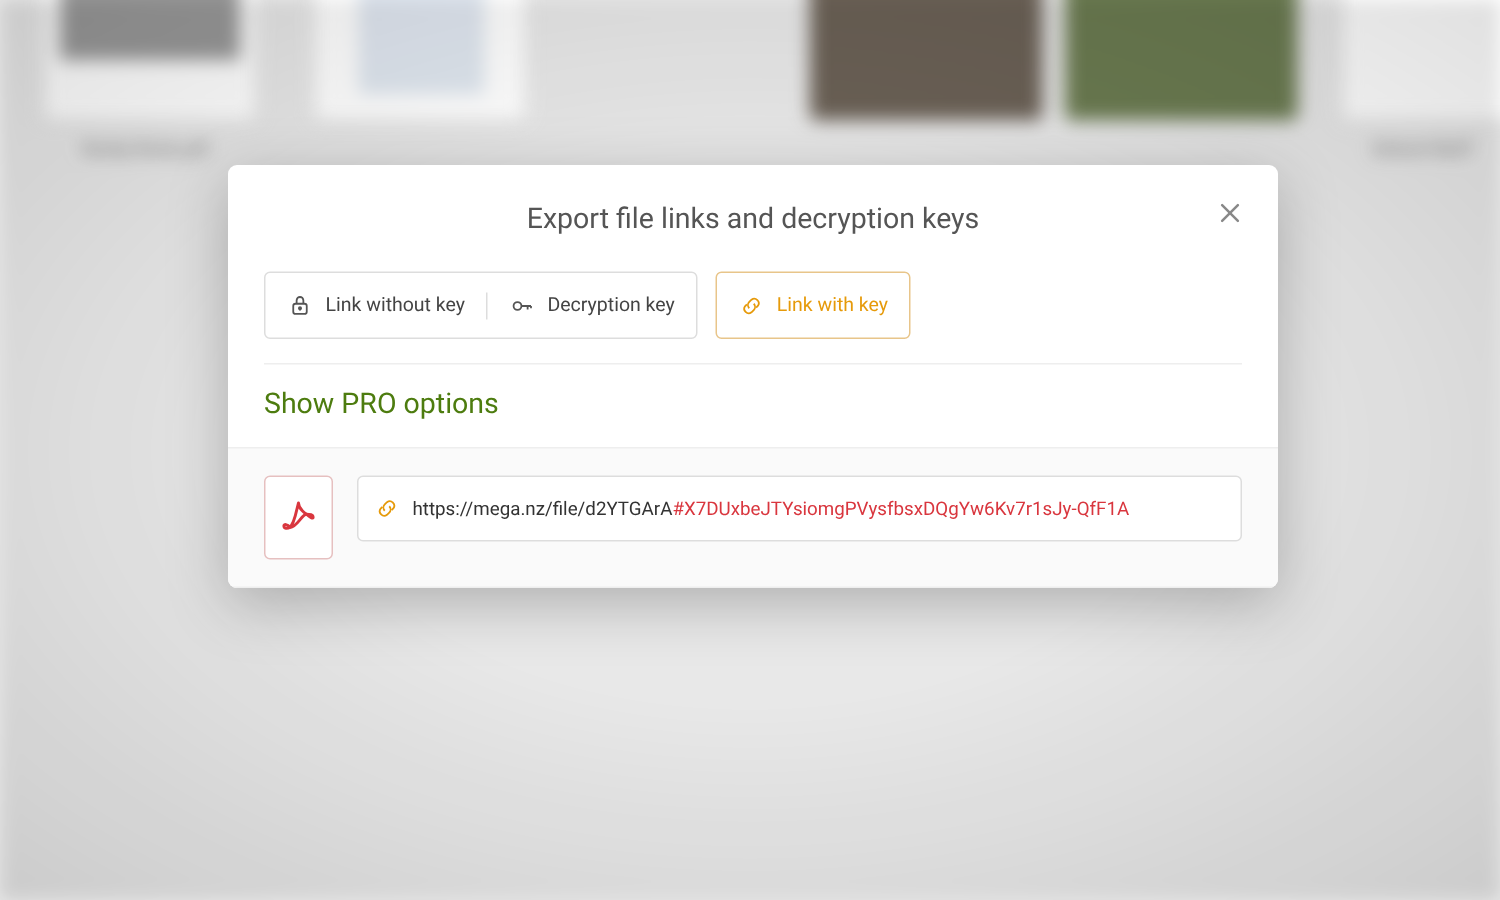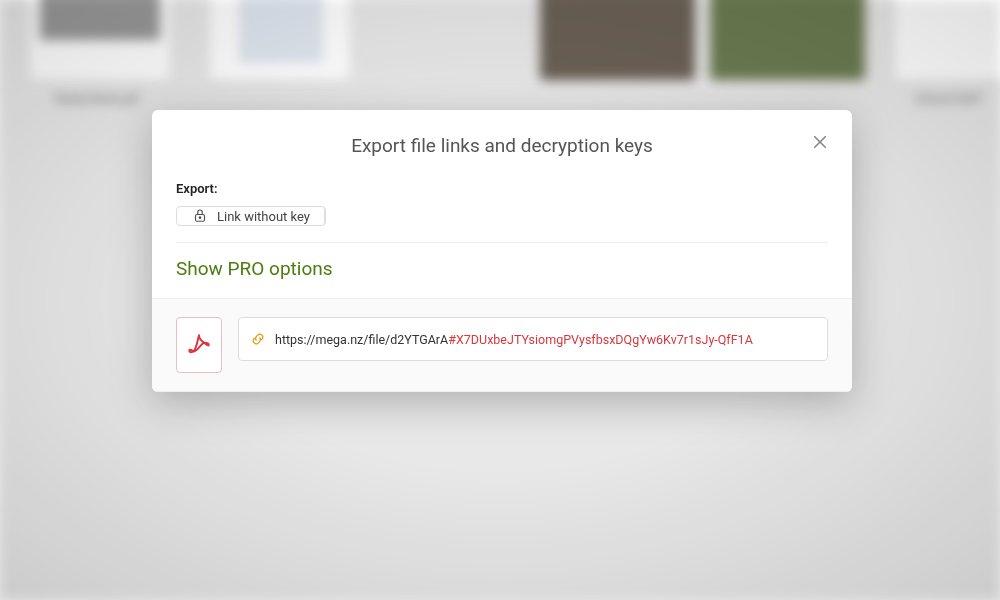--- a/index.html
+++ b/index.html
@@ -54,21 +54,21 @@
   .body-section {
     padding: 10px 24px 0 24px;
   }
   .export-label { font-size: 13px; color: #222; font-weight: 600; margin-bottom: 10px; }
 
   .option-row { display: flex; gap: 12px; align-items: center; margin-bottom: 16px; }
   .opt-group, .opt-single {
     display: flex; align-items: center;
     border: 1px solid #ddd; border-radius: 4px;
     background: #fff;
-    height: 20px;
+    height: 45px;
   }
   .opt {
     display: flex; align-items: center; gap: 8px;
     padding: 0 14px;
     font-size: 13px; color: #444;
     cursor: pointer;
     height: 100%;
   }
   .opt .ico { width: 18px; height: 18px; display:flex; align-items:center; justify-content:center; color:#555;}
   .opt-divider { width: 1px; height: 18px; background: #ddd; }
@@ -149,38 +149,59 @@
     <div class="dialog-title">Export file links and decryption keys</div>
     <div class="close-btn">
       <svg viewBox="0 0 24 24" fill="none" stroke="currentColor" stroke-width="2.2" stroke-linecap="round">
           <line x1="5" y1="5" x2="19" y2="19"></line>
           <line x1="19" y1="5" x2="5" y2="19"></line>
         </svg>
     </div>
   </div>
 
   <div class="body-section">
-    <div class="export-label">Export:</div>
 
     <div class="option-row">
       <div class="opt-group">
         <div class="opt">
           <span class="ico">
             <svg viewBox="0 0 24 24" fill="none" stroke="currentColor" stroke-width="1.6">
                 <rect x="6" y="10" width="12" height="9" rx="2"></rect>
                 <path d="M9 10V7a3 3 0 0 1 6 0v3"></path>
                 <circle cx="12" cy="14" r="1" fill="currentColor"></circle>
                 <line x1="12" y1="14" x2="12" y2="16"></line>
               </svg>
           </span>
           <span>Link without key</span>
         </div>
         <div class="opt-divider"></div>
+        <div class="opt">
+          <span class="ico">
+            <svg viewBox="0 0 24 24" fill="none" stroke="currentColor" stroke-width="1.6">
+                <circle cx="8" cy="12" r="3.5"></circle>
+                <line x1="11.5" y1="12" x2="20" y2="12"></line>
+                <line x1="17" y1="12" x2="17" y2="15"></line>
+                <line x1="20" y1="12" x2="20" y2="14"></line>
+              </svg>
+          </span>
+          <span>Decryption key</span>
+        </div>
       </div>
 
+      <div class="opt-single">
+        <div class="opt">
+          <span class="ico">
+            <svg viewBox="0 0 24 24" fill="none" stroke="currentColor" stroke-width="1.6">
+                <path d="M10 14a4 4 0 0 1 0-5.6l2-2a4 4 0 0 1 5.6 5.6l-1.5 1.5"></path>
+                <path d="M14 10a4 4 0 0 1 0 5.6l-2 2a4 4 0 0 1-5.6-5.6l1.5-1.5"></path>
+              </svg>
+          </span>
+          <span>Link with key</span>
+        </div>
+      </div>
     </div>
 
     <div class="hr"></div>
     <div class="pro-link">Show PRO options</div>
   </div>
 
   <div class="file-panel">
     <div class="file-icon">
       <svg viewBox="0 0 24 24" fill="none" stroke="#d9363e" stroke-width="1.8" stroke-linecap="round" stroke-linejoin="round">
         <path d="M12 3c0 4 5 7 5 7-3 0-6 8-10 8 0 0 2-3 3-7s2-8 2-8z"></path>

